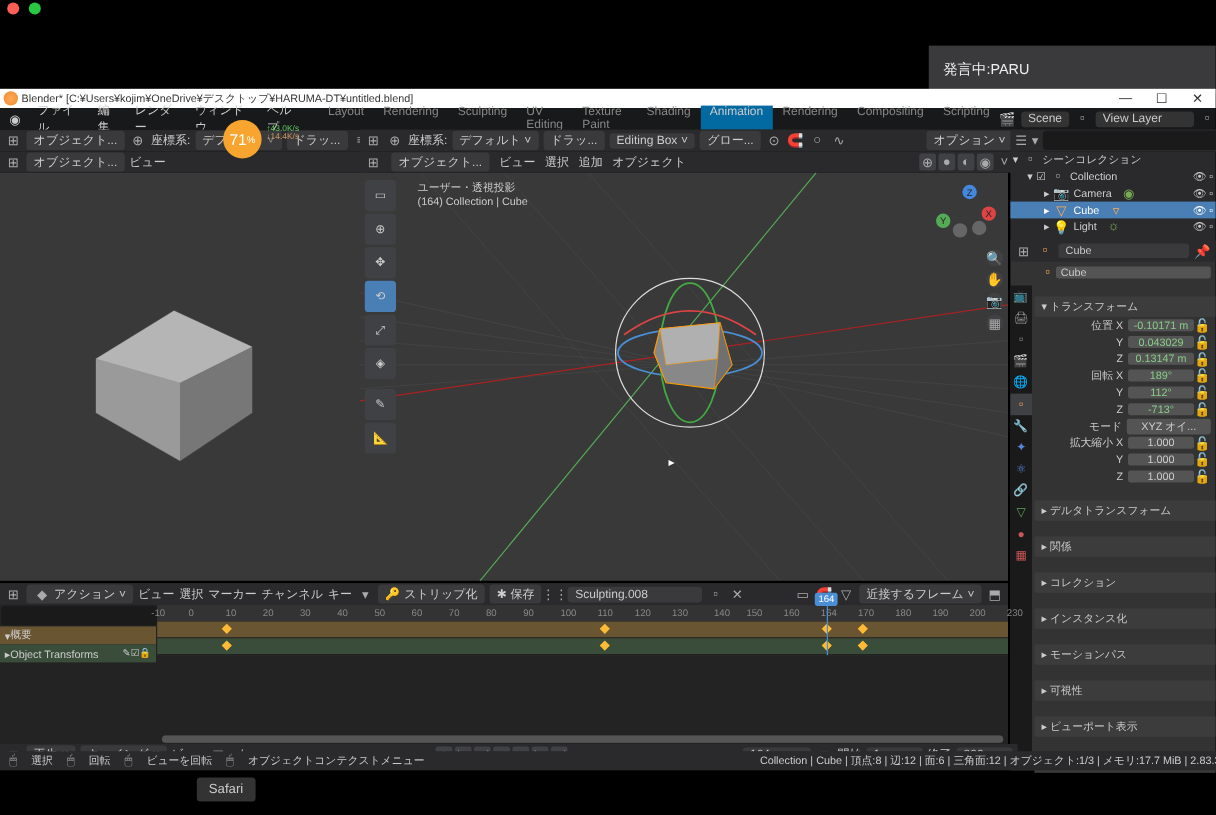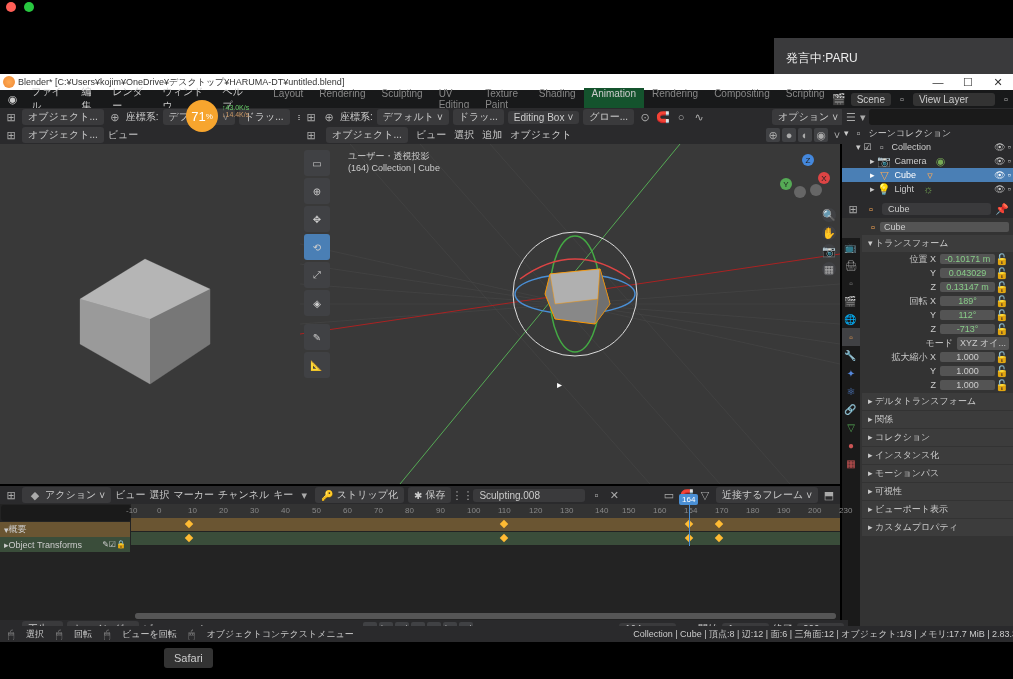--- a/index.html
+++ b/index.html
@@ -5,41 +5,41 @@
 body{margin:0;font-family:sans-serif;font-size:10px;color:#ccc;background:#000;overflow:hidden;width:1013px;height:679px}
 .titlebar{position:absolute;top:74px;left:0;right:0;height:16px;background:#fff;display:flex;align-items:center}
 .titlebar .logo{width:12px;height:12px;background:radial-gradient(#fa5,#e83);border-radius:50%;margin:0 3px}
 .titlebar .title{color:#333;font-size:9px}
 .titlebar .wbtns{margin-left:auto;display:flex}
 .titlebar .wbtn{width:30px;text-align:center;color:#333;font-size:11px}
 .menubar{position:absolute;top:90px;left:0;right:0;height:18px;background:#18191a;display:flex;align-items:center;border-bottom:1px solid #000}
 .menubar>span{padding:0 6px;color:#ccc}
 .tabs{display:flex;margin-left:8px}
 .tabs>span{padding:0 8px;color:#888}
-.tabs>span.active{color:#ccc;background:#14532d}
+.tabs>span.active{color:#ccc;background:#0369a1}
 .menubar .right{margin-left:auto;display:flex;align-items:center}
 .scene-in{background:#333;padding:1px 6px;border-radius:3px;margin:0 4px}
 .toolbar{position:absolute;left:0;right:0;height:18px;background:#2a2a2c;display:flex;align-items:center;padding:0 4px;gap:4px}
 .tbtn{background:#3a3a3c;padding:1px 6px;border-radius:3px;display:inline-flex;align-items:center;gap:3px}
 .icn{width:14px;height:14px;display:inline-flex;align-items:center;justify-content:center;color:#aaa;font-size:11px}
 .vp{position:absolute;background:#393939}
 .vp-tool{position:absolute;left:4px;width:26px;height:26px;background:#404144;border-radius:3px;display:flex;align-items:center;justify-content:center}
 .vp-tool.active{background:#4a7fb5}
 .outliner{position:absolute;background:#2a2a2c}
 .outliner-row{height:14px;display:flex;align-items:center;padding:0 2px;gap:3px;font-size:9px}
 .outliner-row.active{background:#4a7fb5;color:#fff}
 .prop-panel{position:absolute;background:#333;font-size:9px}
 .prop-tabs{position:absolute;left:0;width:18px;background:#1a1a1a}
 .prop-tab{width:18px;height:18px;display:flex;align-items:center;justify-content:center;font-size:10px}
 .prop-tab.active{background:#404144}
 .prop-row{display:flex;align-items:center;height:14px;padding:0 4px}
 .prop-row .lbl{flex:1;text-align:right;padding-right:4px}
 .prop-row .val{width:55px;background:#545454;text-align:center;border-radius:2px;color:#ccc}
 .prop-row .val.g{color:#8c8}
-.prop-section{background:#3c3c3c;padding:2px 6px;margin-top:1px}
+.prop-section{background:#3c3c3c;padding:2px 6px;margin-top:13px}
 .timeline{position:absolute;left:0;background:#232323}
 .tl-header{height:18px;background:#2a2a2c;display:flex;align-items:center;padding:0 4px;gap:4px}
 .tl-ruler{height:14px;background:#333;position:relative;display:flex}
 .tl-tick{position:absolute;font-size:8px;color:#888;top:2px}
 .tl-track{height:13px;background:#2d2d2d;position:relative;border-bottom:1px solid #222}
 .tl-track.sum{background:#6a5532}
 .kf{position:absolute;width:6px;height:6px;background:#fb3;transform:rotate(45deg);top:3px}
 .playhead{position:absolute;width:1px;background:#4a8fd5;top:0;bottom:0}
 .playhead-lbl{position:absolute;background:#4a8fd5;color:#fff;font-size:8px;padding:1px 3px;border-radius:2px;top:-10px;left:-10px}
 .status{position:absolute;bottom:37px;left:0;height:16px;background:#2a2a2c;display:flex;align-items:center;padding:0 4px;font-size:9px;gap:8px}
@@ -317,21 +317,21 @@
         <span class="val g">112°</span>
         <span class="icn">🔓</span>
       </div>
 <div class="prop-row">
         <span class="lbl">Z</span>
         <span class="val g">-713°</span>
         <span class="icn">🔓</span>
       </div>
 <div class="prop-row">
         <span class="lbl">モード</span>
-        <span class="val" style="width:52px">XYZ オイ...</span>
+        <span class="val" style="width:70px">XYZ オイ...</span>
       </div>
 <div class="prop-row">
         <span class="lbl"><span>拡大縮小</span> <span>X</span></span>
         <span class="val">1.000</span>
         <span class="icn">🔓</span>
       </div>
 <div class="prop-row">
         <span class="lbl">Y</span>
         <span class="val">1.000</span>
         <span class="icn">🔓</span>

